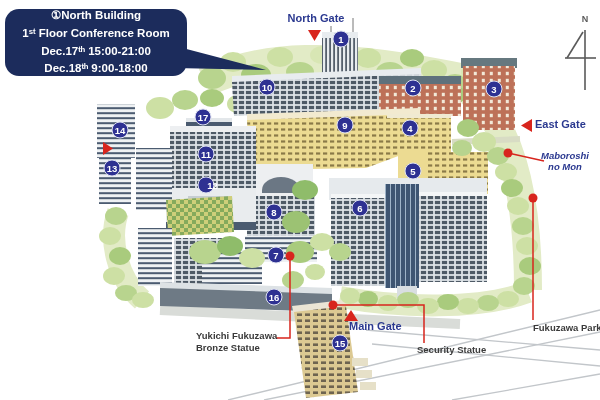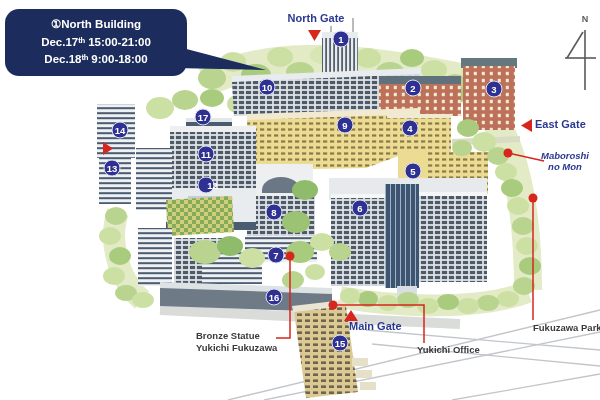--- a/index.html
+++ b/index.html
@@ -261,37 +261,38 @@
   <g stroke="var(--compass)" stroke-width="1.6" fill="none">
     <line x1="585" y1="30" x2="585" y2="90"></line>
     <line x1="583" y1="32" x2="567" y2="58"></line>
     <line x1="565" y1="58" x2="596" y2="58"></line>
   </g>
   <text x="585" y="22" text-anchor="middle" font-size="9" font-weight="bold" fill="var(--compass)" font-family="Liberation Sans, sans-serif">N</text>
 </svg>
 
   <div class="callout">
     <div>①North Building</div>
+    <div>1ˢᵗ Floor Conference Room</div>
     <div>Dec.17ᵗʰ 15:00-21:00</div>
     <div>Dec.18ᵗʰ  9:00-18:00</div>
   </div>
 
   <div id="north-gate-label" class="lbl gate">North Gate</div>
   <div id="east-gate-label" class="lbl gate">East Gate</div>
   <div id="main-gate-label" class="lbl gate">Main Gate</div>
 
   <div id="maboroshi-label" class="lbl italic-lbl">
     <div>Maboroshi</div>
     <div>no Mon</div>
   </div>
   <div id="statue-label" class="lbl small-lbl">
+    <div>Yukichi Fukuzawa</div>
     <div>Bronze Statue</div>
-    <div>Yukichi Fukuzawa</div>
   </div>
-  <div id="security-label" class="lbl small-lbl">Yukichi Office</div>
+  <div id="security-label" class="lbl small-lbl">Security Statue</div>
   <div id="park-label" class="lbl small-lbl">Fukuzawa Park</div>
 
   <div id="marker-layer">
       <div class="marker" style="left: 341px; top: 39px;">1</div>
       <div class="marker" style="left: 413px; top: 88px;">2</div>
       <div class="marker" style="left: 494px; top: 89px;">3</div>
       <div class="marker" style="left: 410px; top: 128px;">4</div>
       <div class="marker" style="left: 413px; top: 171px;">5</div>
       <div class="marker" style="left: 360px; top: 208px;">6</div>
       <div class="marker" style="left: 276px; top: 255px;">7</div>

